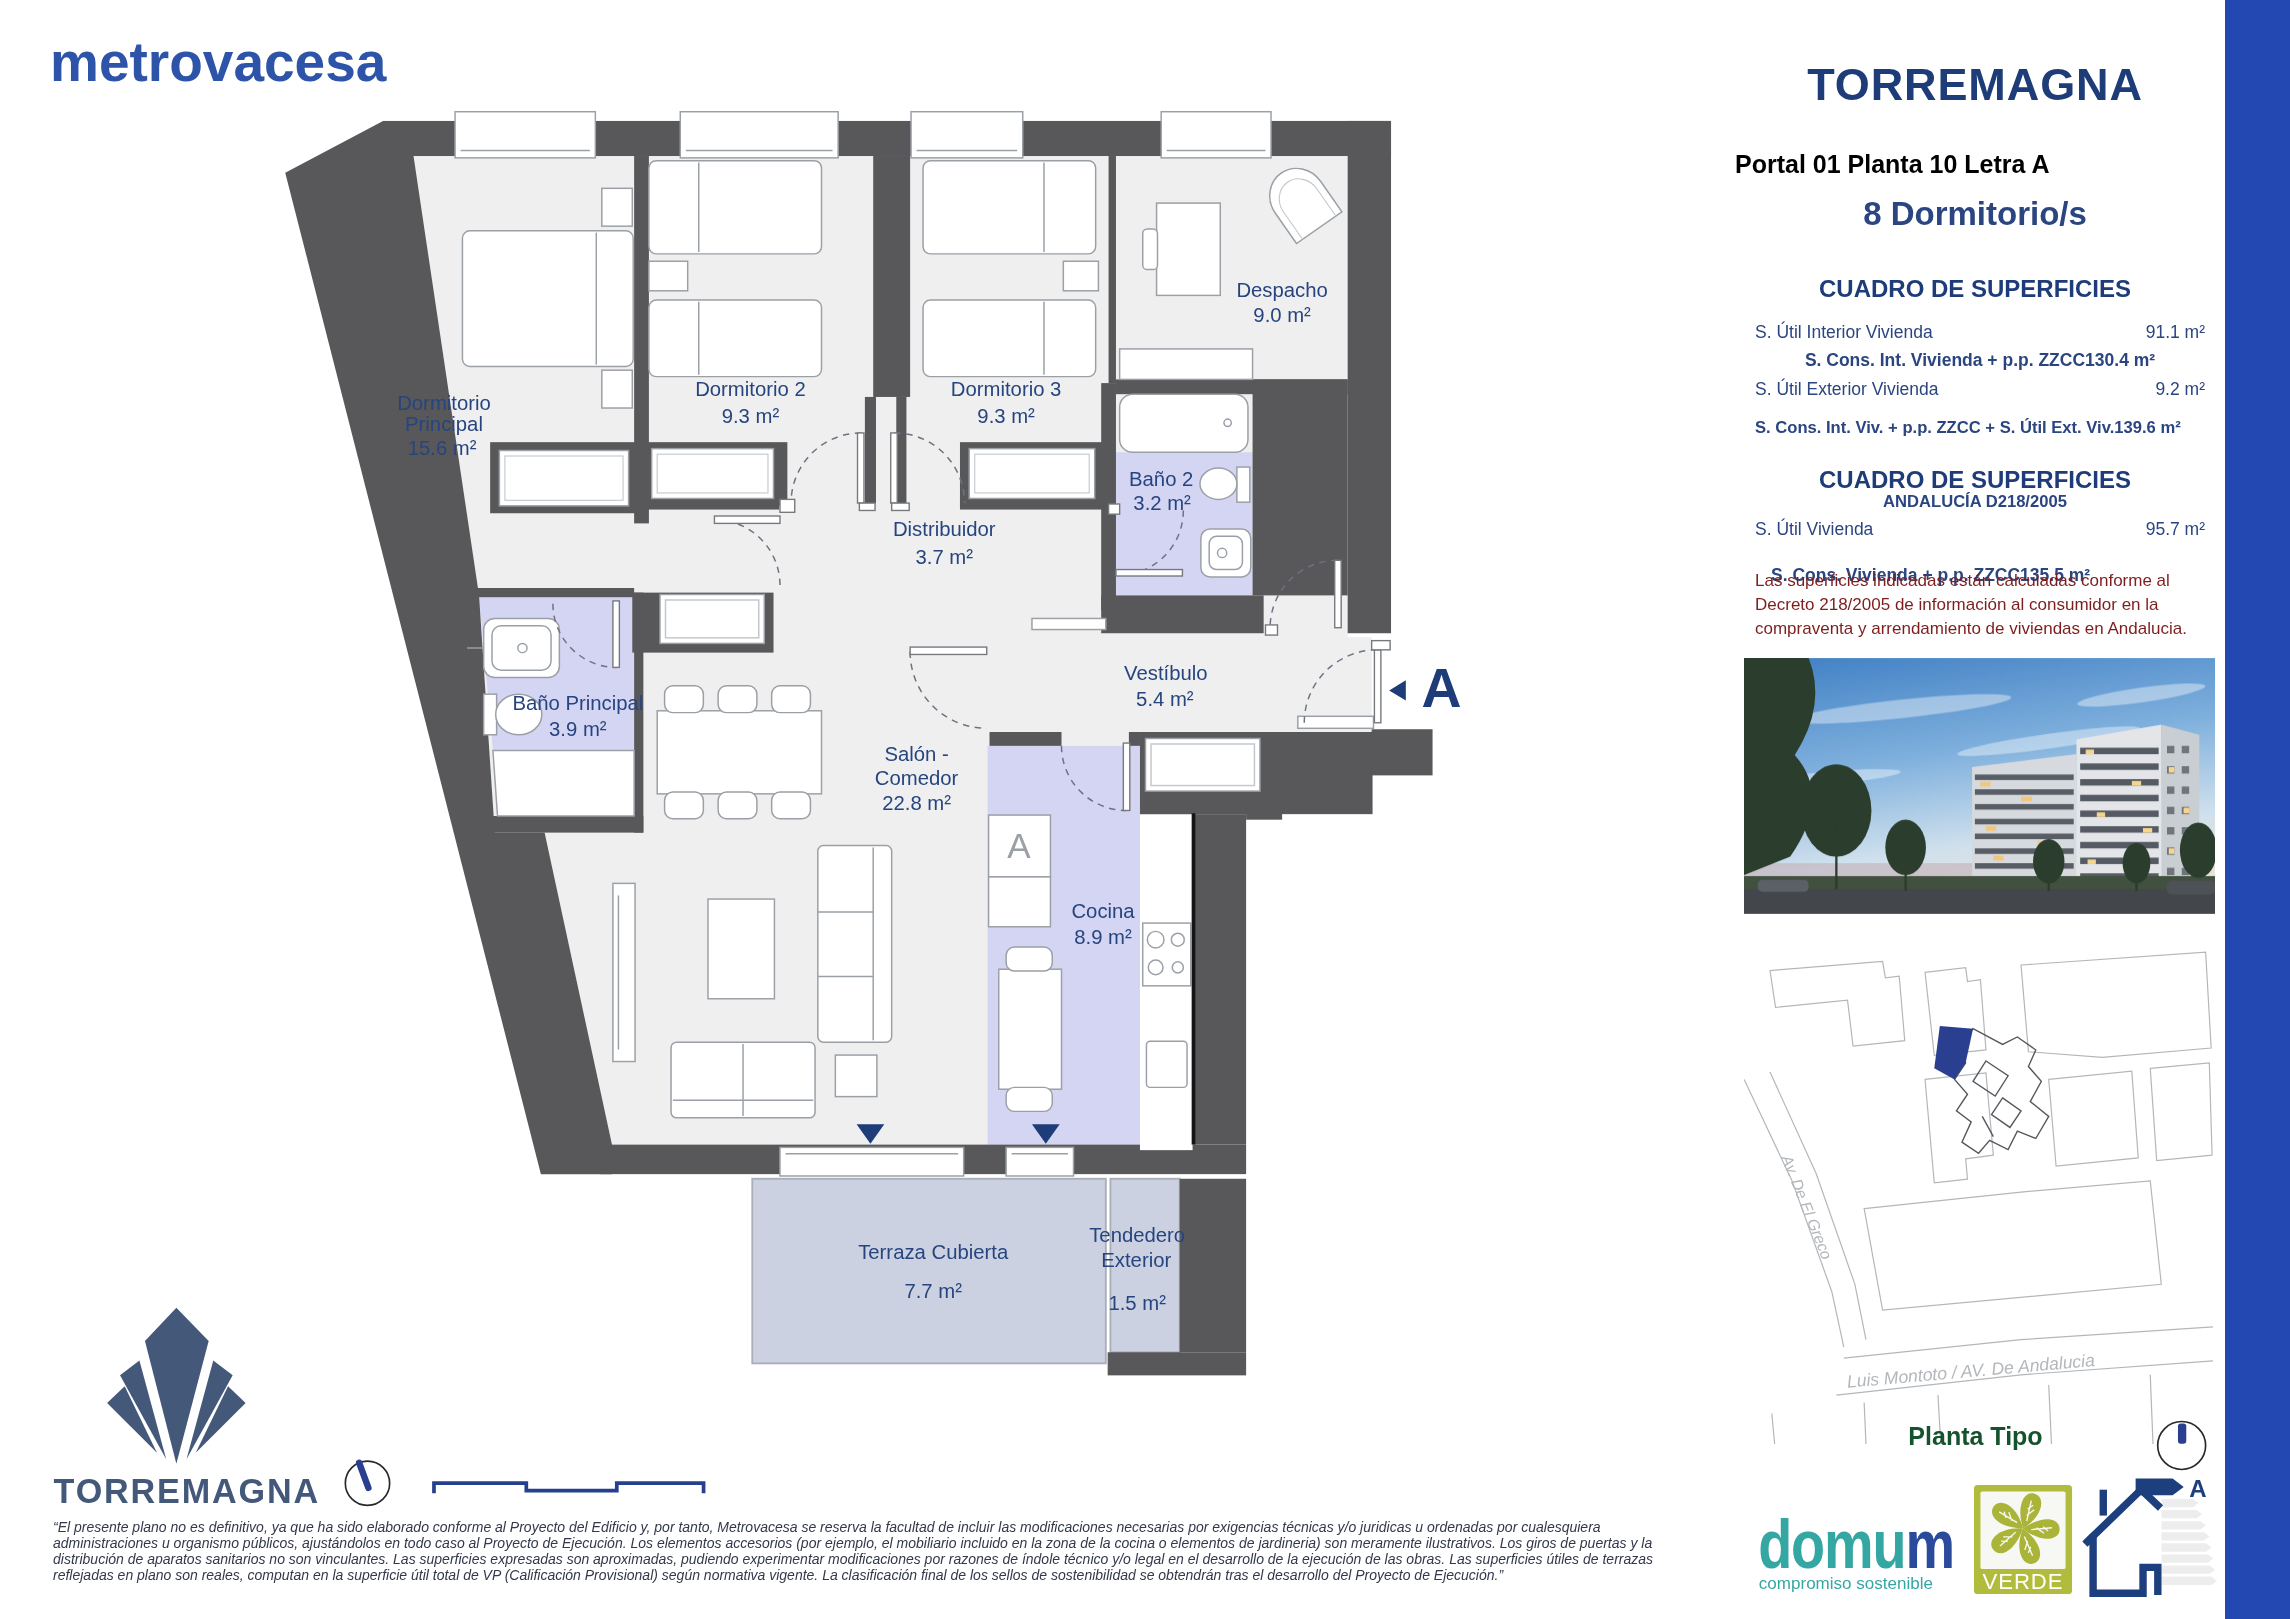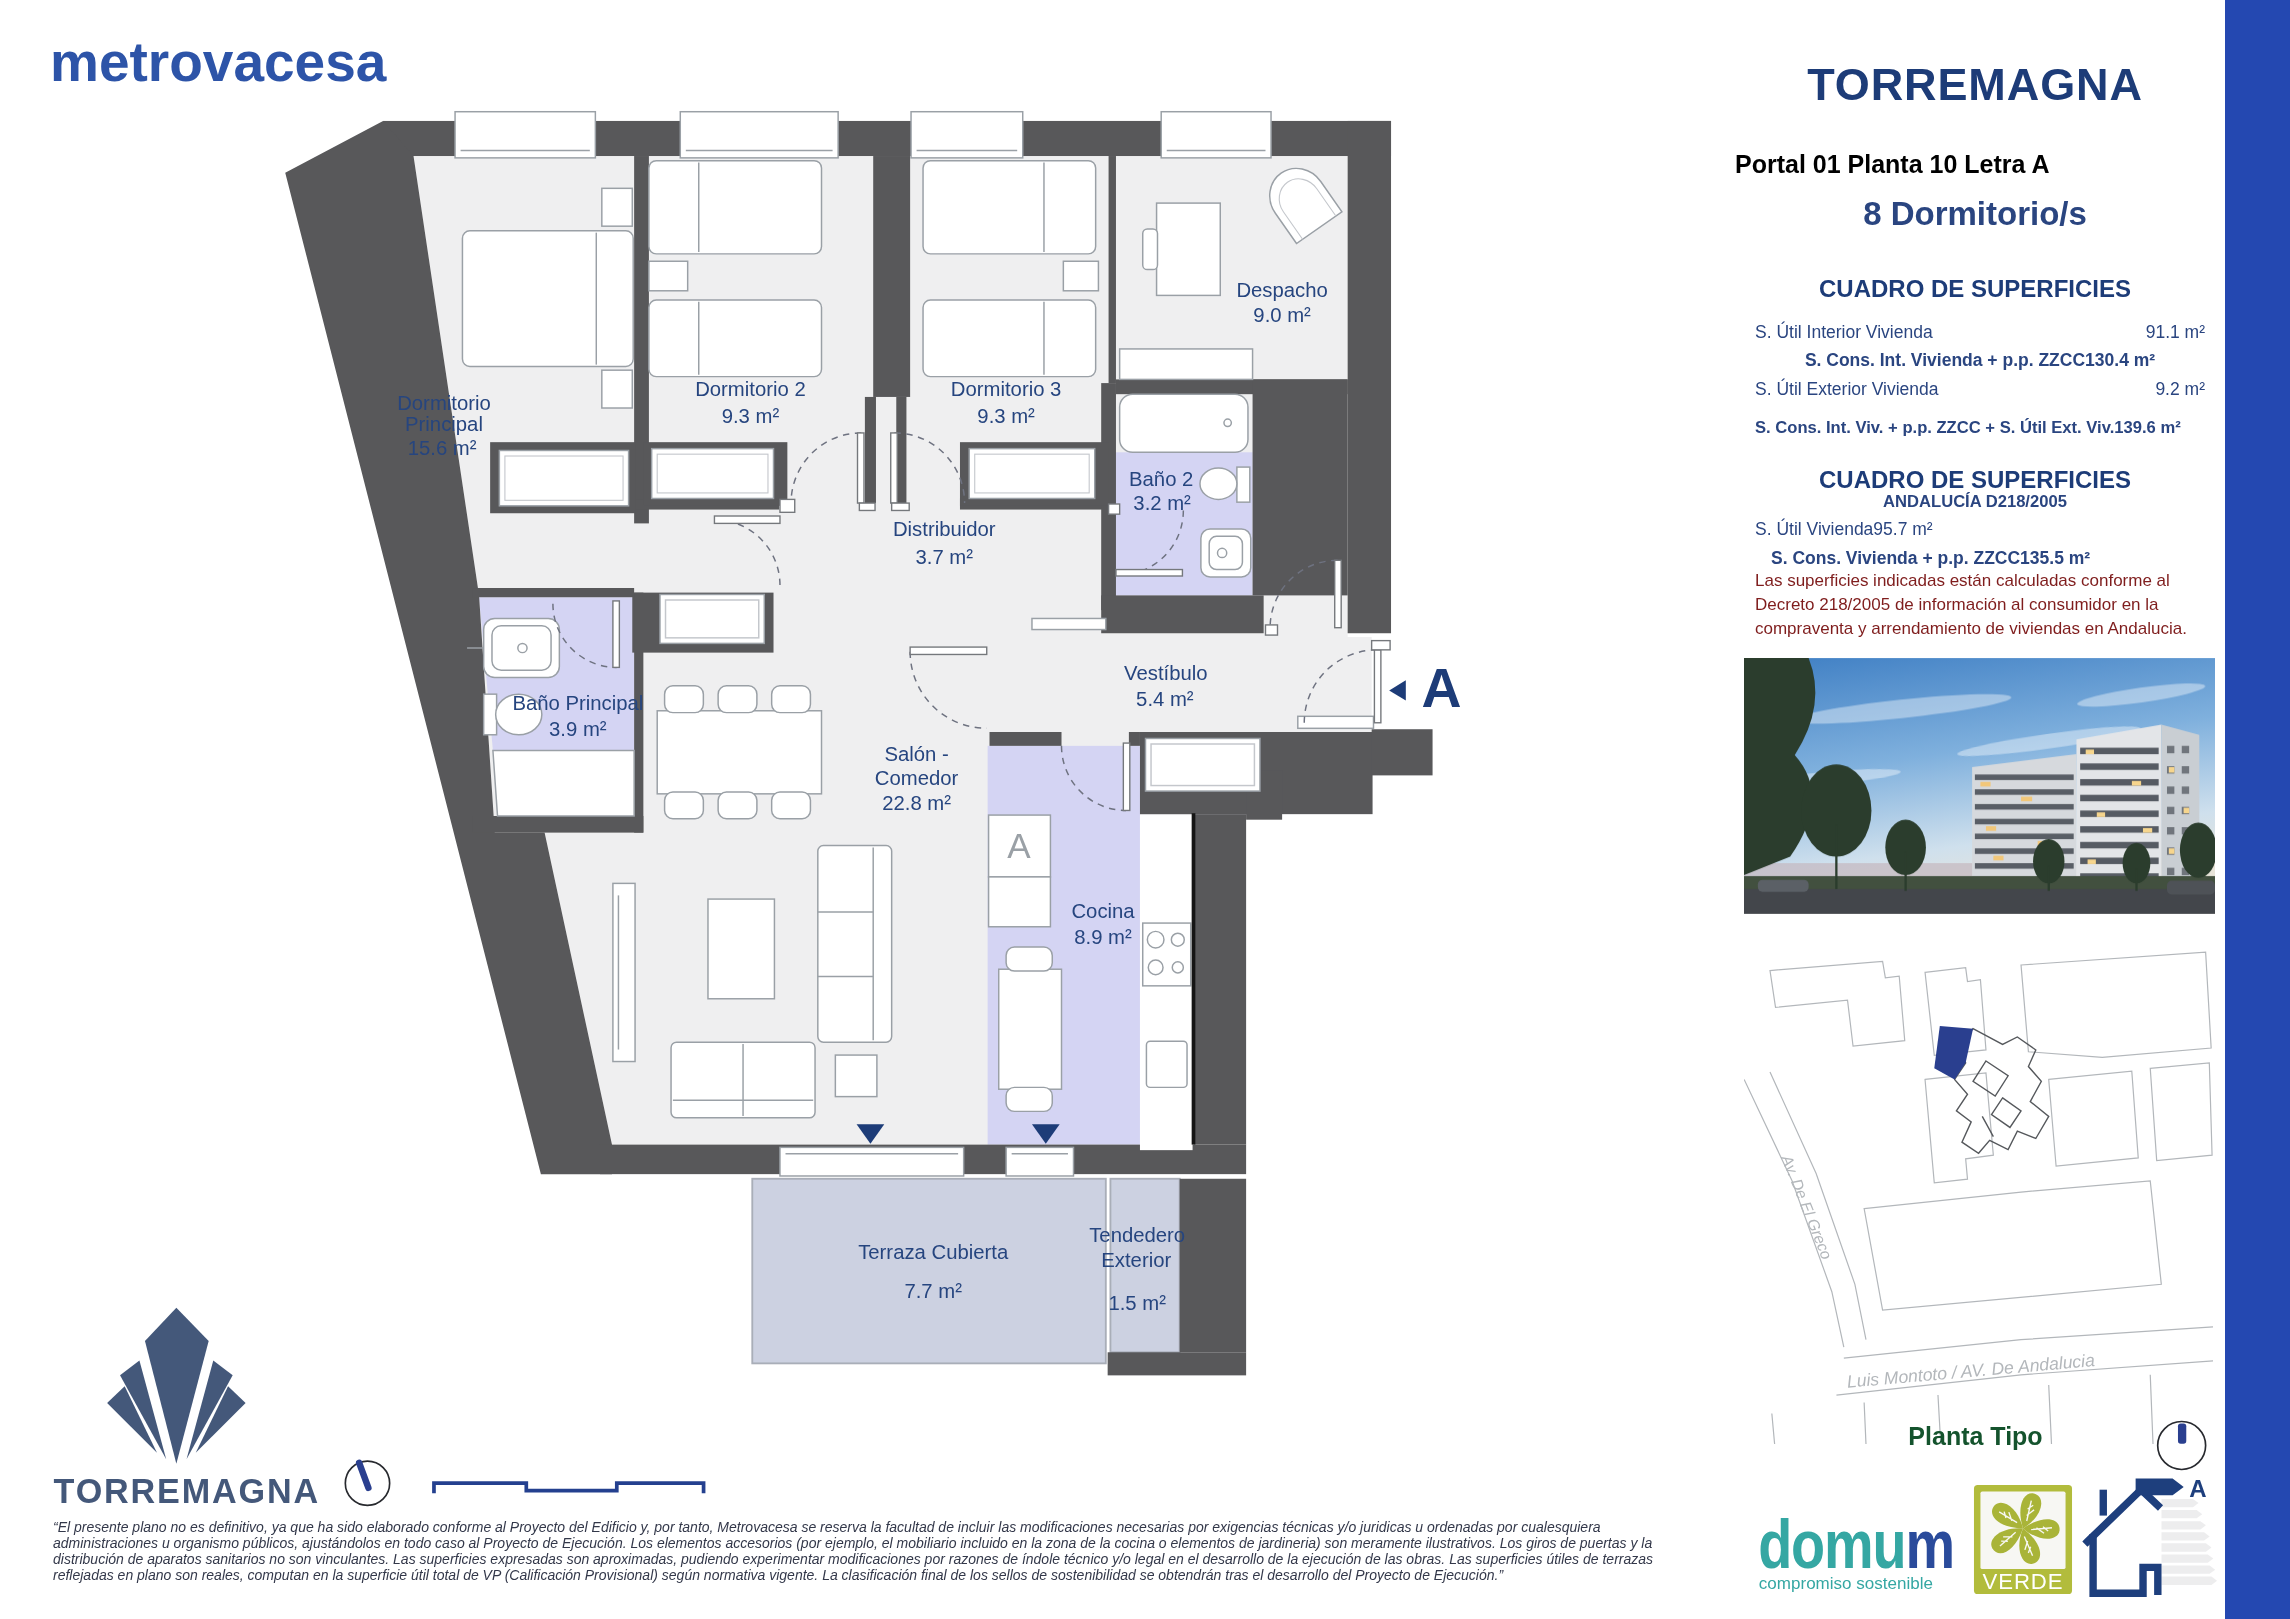--- a/index.html
+++ b/index.html
@@ -445,21 +445,21 @@
       <span>S. Cons. Int. Viv. + p.p. ZZCC + S. Útil Ext. Viv.</span>
       <span>139.6 m²</span>
     </div>
 </div>
 
 <div class="abs" style="left:1735px;top:466px;width:480px;text-align:center;font-size:24px;font-weight:bold;color:#1d3c78;">CUADRO DE SUPERFICIES</div>
 
 <div class="abs" style="left:1735px;top:492px;width:480px;text-align:center;font-size:16.6px;font-weight:bold;color:#2a4580;">ANDALUCÍA D218/2005</div>
 
 <div class="abs" style="left:1755px;top:519px;width:450px;font-size:17.5px;color:#2a4580;white-space:nowrap;">
-  <div style="display:flex;margin-bottom:8px;">
+  <div style="display:flex;justify-content:space-between;margin-bottom:25px;">
       <span>S. Útil Vivienda</span>
       <span>95.7 m²</span>
     </div>
   <div style="display:flex;justify-content:flex-start;font-weight:bold;margin-left:16px;">
       <span>S. Cons. Vivienda + p.p. ZZCC</span>
       <span>135.5 m²</span>
     </div>
 </div>
 
 <div class="abs" style="left:1755px;top:569px;width:480px;font-size:17px;line-height:24px;color:#7f1d1d;">Las superficies indicadas están calculadas conforme al<br>Decreto 218/2005 de información al consumidor en la<br>compraventa y arrendamiento de viviendas en Andalucia.</div>

